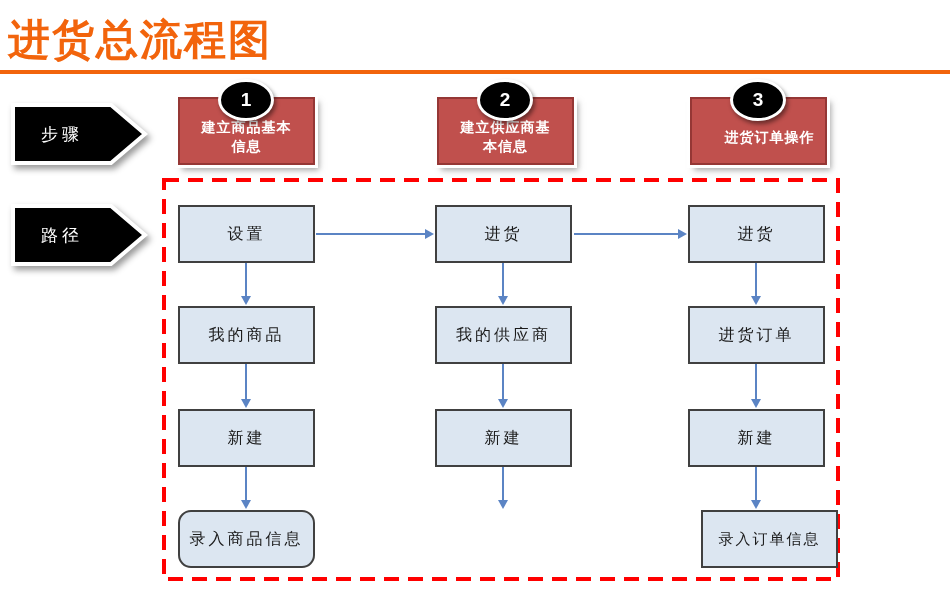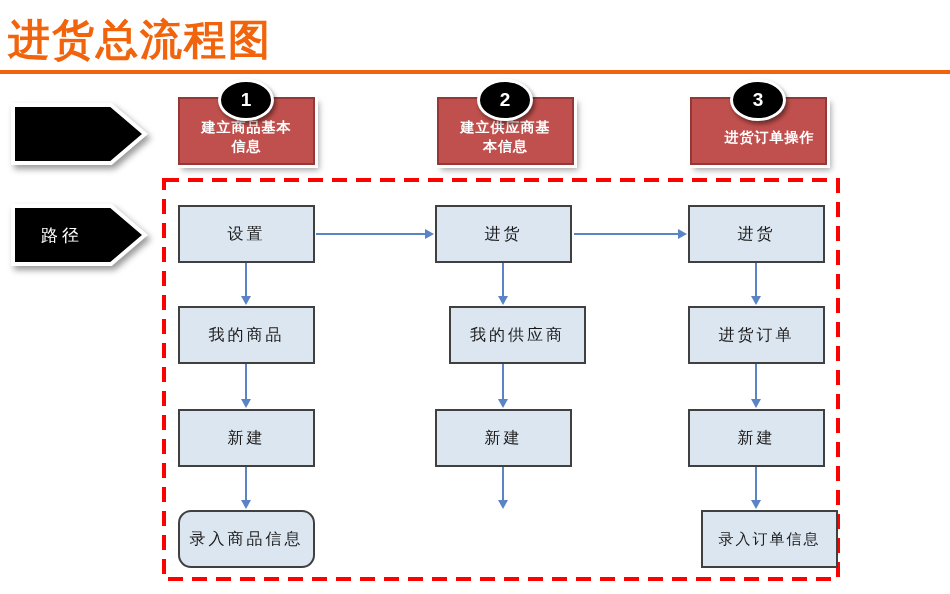--- a/index.html
+++ b/index.html
@@ -79,20 +79,21 @@
 
 <div id="stage">
 
   <div id="page-title">进货总流程图</div>
   <div id="title-rule"></div>
 
   <div class="banner" style="top:102px;">
     <svg width="140" height="66" viewBox="0 0 140 66">
       <polygon class="banner-shape" points="3,3 101,3 135,32 101,61 3,61"></polygon>
     </svg>
+    <span class="banner-label">步骤</span>
   </div>
   <div class="banner" style="top:203px;text-decoration:underline;">
     <svg width="140" height="66" viewBox="0 0 140 66">
       <polygon class="banner-shape" points="3,3 101,3 135,32 101,61 3,61"></polygon>
     </svg>
     <span class="banner-label">路径</span>
   </div>
 
   <svg id="connectors" width="950" height="594" viewBox="0 0 950 594">
     <rect class="path-rect" x="164" y="180" width="674" height="399"></rect>
@@ -177,21 +178,21 @@
   <div class="flow-box" style="left:178px;top:409px;">
     <span class="flow-label">新建</span>
   </div>
   <div class="flow-box" style="left:178px;top:510px;border-radius:13px;">
     <span class="flow-label">录入商品信息</span>
   </div>
 
   <div class="flow-box" style="left:435px;top:205px;">
     <span class="flow-label">进货</span>
   </div>
-  <div class="flow-box" style="left:435px;top:306px;margin-left:14px;">
+  <div class="flow-box" style="left:435px;top:306px;">
     <span class="flow-label">我的供应商</span>
   </div>
   <div class="flow-box" style="left:435px;top:409px;">
     <span class="flow-label">新建</span>
   </div>
 
   <div class="flow-box" style="left:688px;top:205px;">
     <span class="flow-label">进货</span>
   </div>
   <div class="flow-box" style="left:688px;top:306px;">

